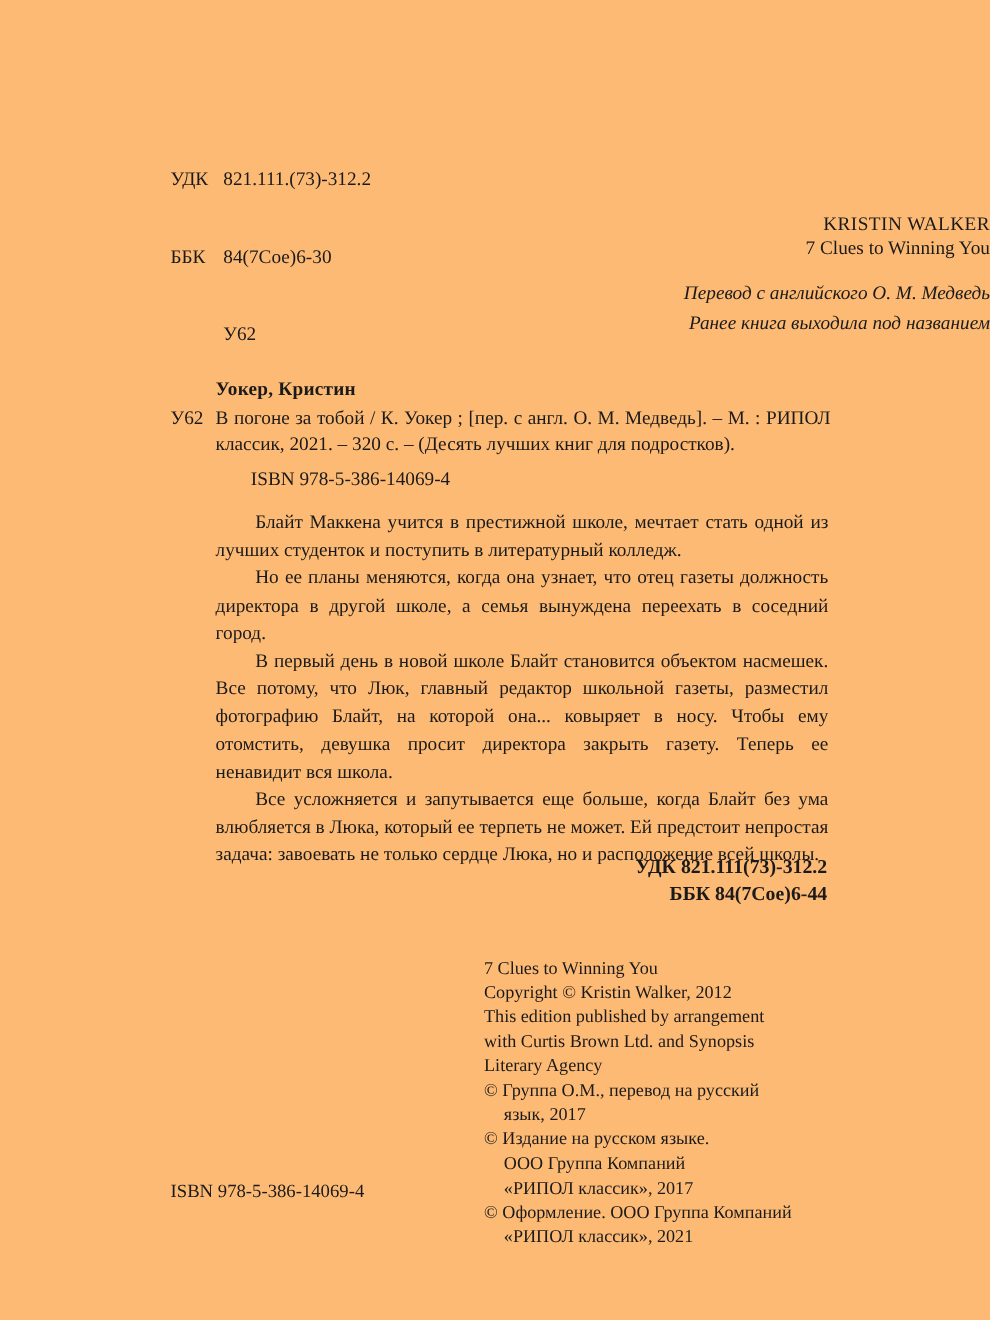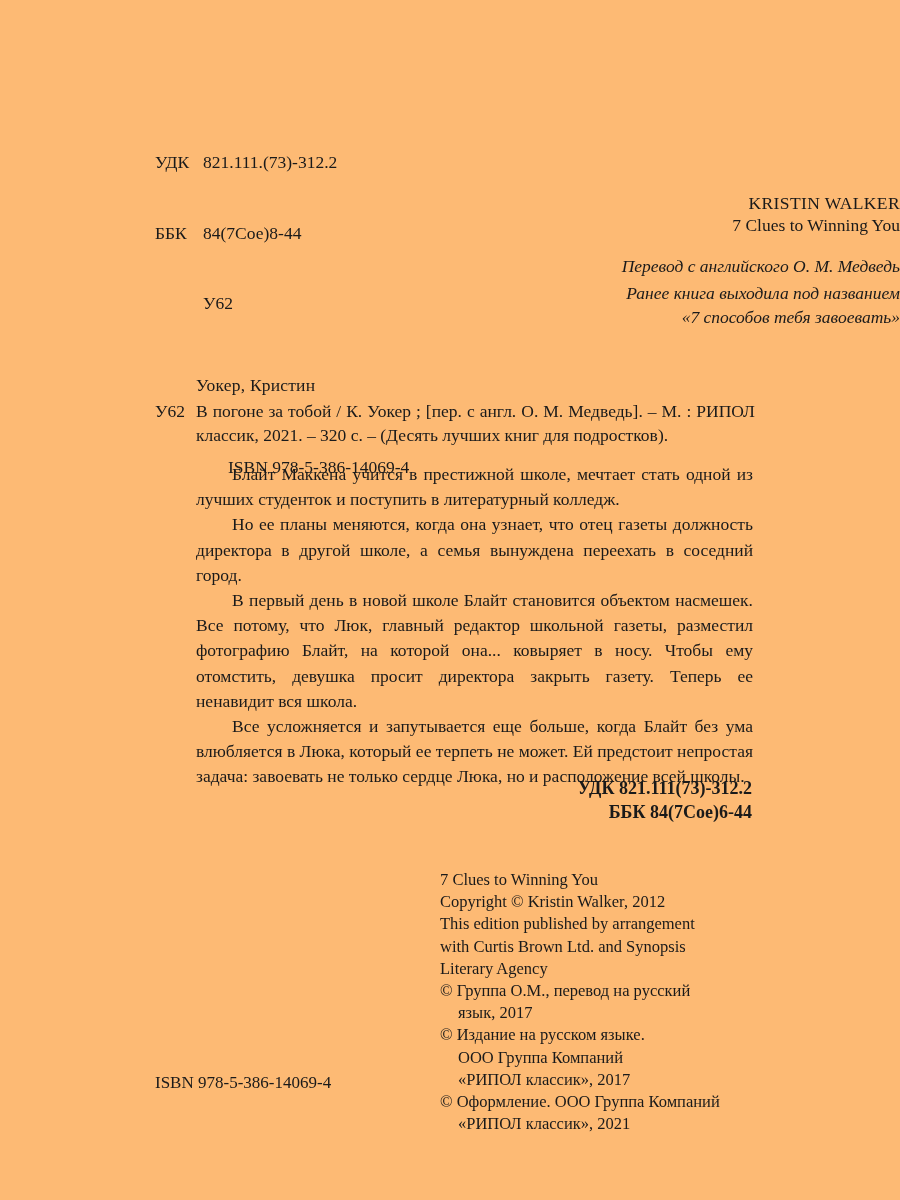--- a/index.html
+++ b/index.html
@@ -68,24 +68,23 @@
   
   .biblio {
     position: absolute;
     left: 155px;
     top: 341px;
     width: 600px;
     font-size: 17.5px;
     line-height: 24.5px;
   }
   .biblio-name {
-    font-weight: normal;
+    font-weight: bold;
     margin-left: 41px;
     letter-spacing: 0.2px;
-    margin-top: 32px;
   }
   .biblio-entry {
     margin-top: 1px;
     padding-left: 41px;
     text-indent: -41px;
     text-align: justify;
   }
   .biblio-entry .shelfmark {
     display: inline-block;
     width: 41px;
@@ -152,31 +151,30 @@
     white-space: nowrap;
   }
 </style>
 </head>
 <body>
 
 <div class="page">
 
   <div class="udk-block">
     <span class="udk-row"><span class="udk-key">УДК</span><span>821.111.(73)-312.2</span></span>
-    <span class="udk-row"><span class="udk-key">ББК</span><span>84(7Сое)8-44</span></span>
+    <span class="udk-row"><span class="udk-key">ББК</span><span>84(7Сое)6-30</span></span>
     <span class="udk-row"><span class="udk-key"></span><span>У62</span></span>
   </div>
 
   <div class="title-block">
     <div class="author-line">KRISTIN WALKER</div>
     <div class="orig-title-line">7 Clues to Winning You</div>
     <div class="translator-line">Перевод с английского О. М. Медведь</div>
     <div class="prev-title">
       <span>Ранее книга выходила под названием</span>
-      <span>«7 способов тебя завоевать»</span>
     </div>
   </div>
 
   <div class="biblio">
     <div class="biblio-name">Уокер, Кристин</div>
     <div class="biblio-entry"><span class="shelfmark">У62</span><span>В погоне за тобой / К. Уокер ; [пер. с англ. О. М. Медведь]. – М. : РИПОЛ классик, 2021. – 320 с. – (Десять лучших книг для подростков).</span></div>
     <div class="biblio-isbn">ISBN 978-5-386-14069-4</div>
   </div>
 
   <div class="annotation">

